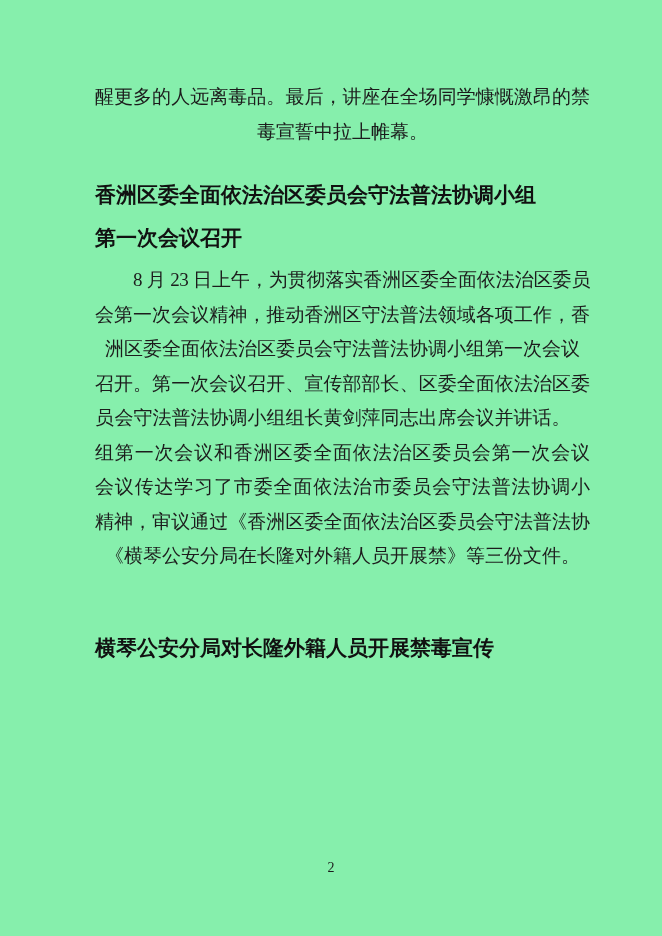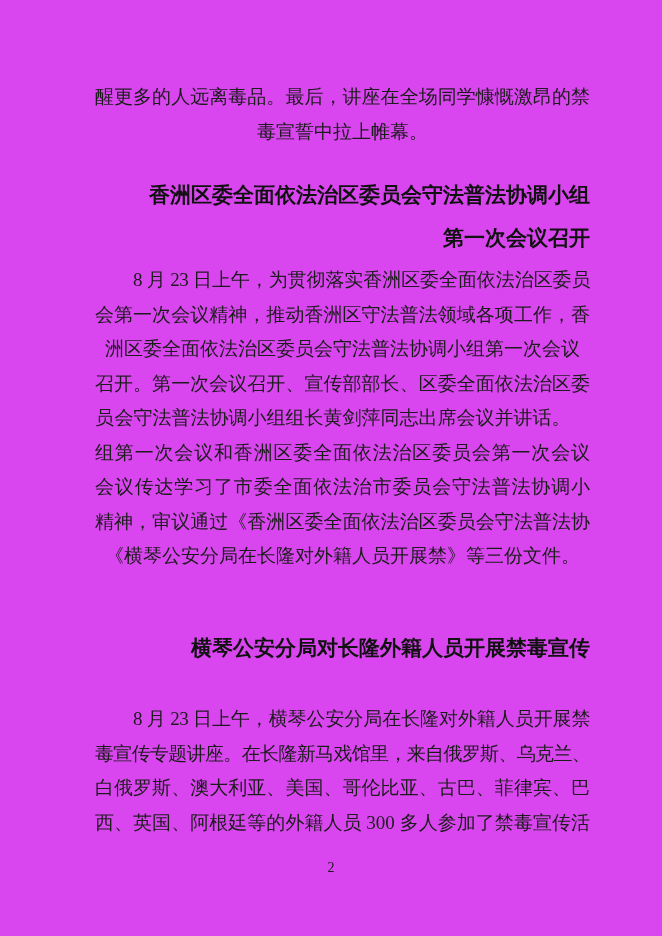--- a/index.html
+++ b/index.html
@@ -3,33 +3,33 @@
 <meta charset="utf-8">
 <style>
   html,body{margin:0;padding:0}
   body{
     width:662px;height:936px;position:relative;
     background:#ffffff;
     font-family:"Liberation Serif","DejaVu Serif",serif;
     color:#1c1c1c;
     overflow:hidden;
   }
-  .page{position:absolute;left:0;top:0;width:662px;height:936px;background:#d946ef}
+  .page{position:absolute;left:0;top:0;width:662px;height:936px;background:#86efac}
   .block{position:absolute;left:95px;width:495px}
   .line{
     font-size:19px;line-height:34.5px;height:34.5px;
     text-align:center;
   }
   .j{text-align:justify;text-align-last:justify}
   .t1{letter-spacing:-0.5px}
   .t2{letter-spacing:-0.8px}
   .ind{text-indent:38px}
   .heading{
     position:absolute;left:95px;width:495px;
-    text-align:right;font-weight:700;font-size:21px;line-height:43px;
+    text-align:left;font-weight:700;font-size:21px;line-height:43px;
     color:#111111;margin:0;
   }
   .heading .hline{height:43px}
   .block-a{top:80px}
   .block-body{top:263px}
   .heading-1{top:174px}
   .heading-2{top:627px}
   .block-d{top:702px}
   .page-num{
     position:absolute;left:0;top:858px;width:662px;
@@ -58,22 +58,16 @@
     <div class="line j">召开。第一次会议召开、宣传部部长、区委全面依法治区委员</div>
     <div class="line">会守法普法协调小组组长黄剑萍同志出席会议并讲话。</div>
     <div class="line j">组第一次会议和香洲区委全面依法治区委员会第一次会议</div>
     <div class="line j">会议传达学习了市委全面依法治市委员会守法普法协调小</div>
     <div class="line j">精神，审议通过《香洲区委全面依法治区委员会守法普法协</div>
     <div class="line">《横琴公安分局在长隆对外籍人员开展禁》等三份文件。</div>
   </section>
 
   <h2 class="heading heading-2">横琴公安分局对长隆外籍人员开展禁毒宣传</h2>
 
-  <section class="block block-d">
-    <div class="line j ind t1">8 月 23 日上午，横琴公安分局在长隆对外籍人员开展禁</div>
-    <div class="line j t2">毒宣传专题讲座。在长隆新马戏馆里，来自俄罗斯、乌克兰、</div>
-    <div class="line j">白俄罗斯、澳大利亚、美国、哥伦比亚、古巴、菲律宾、巴</div>
-    <div class="line j">西、英国、阿根廷等的外籍人员 300 多人参加了禁毒宣传活</div>
-  </section>
 
   <div class="page-num">2</div>
 
 </div>
 
 </body></html>

